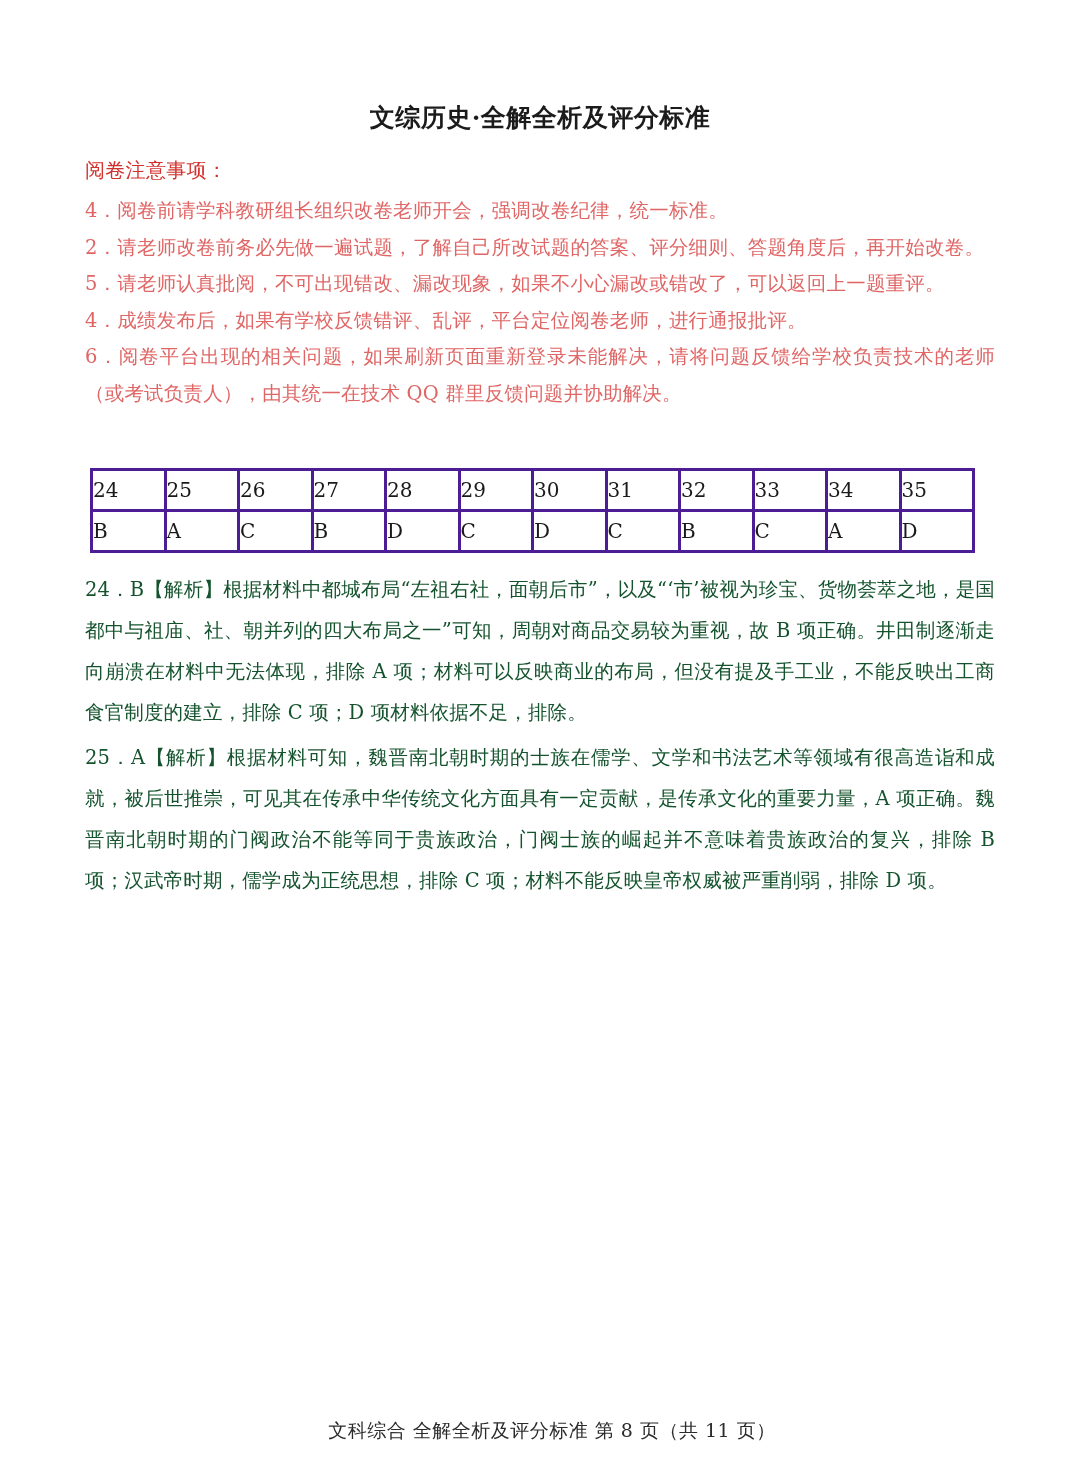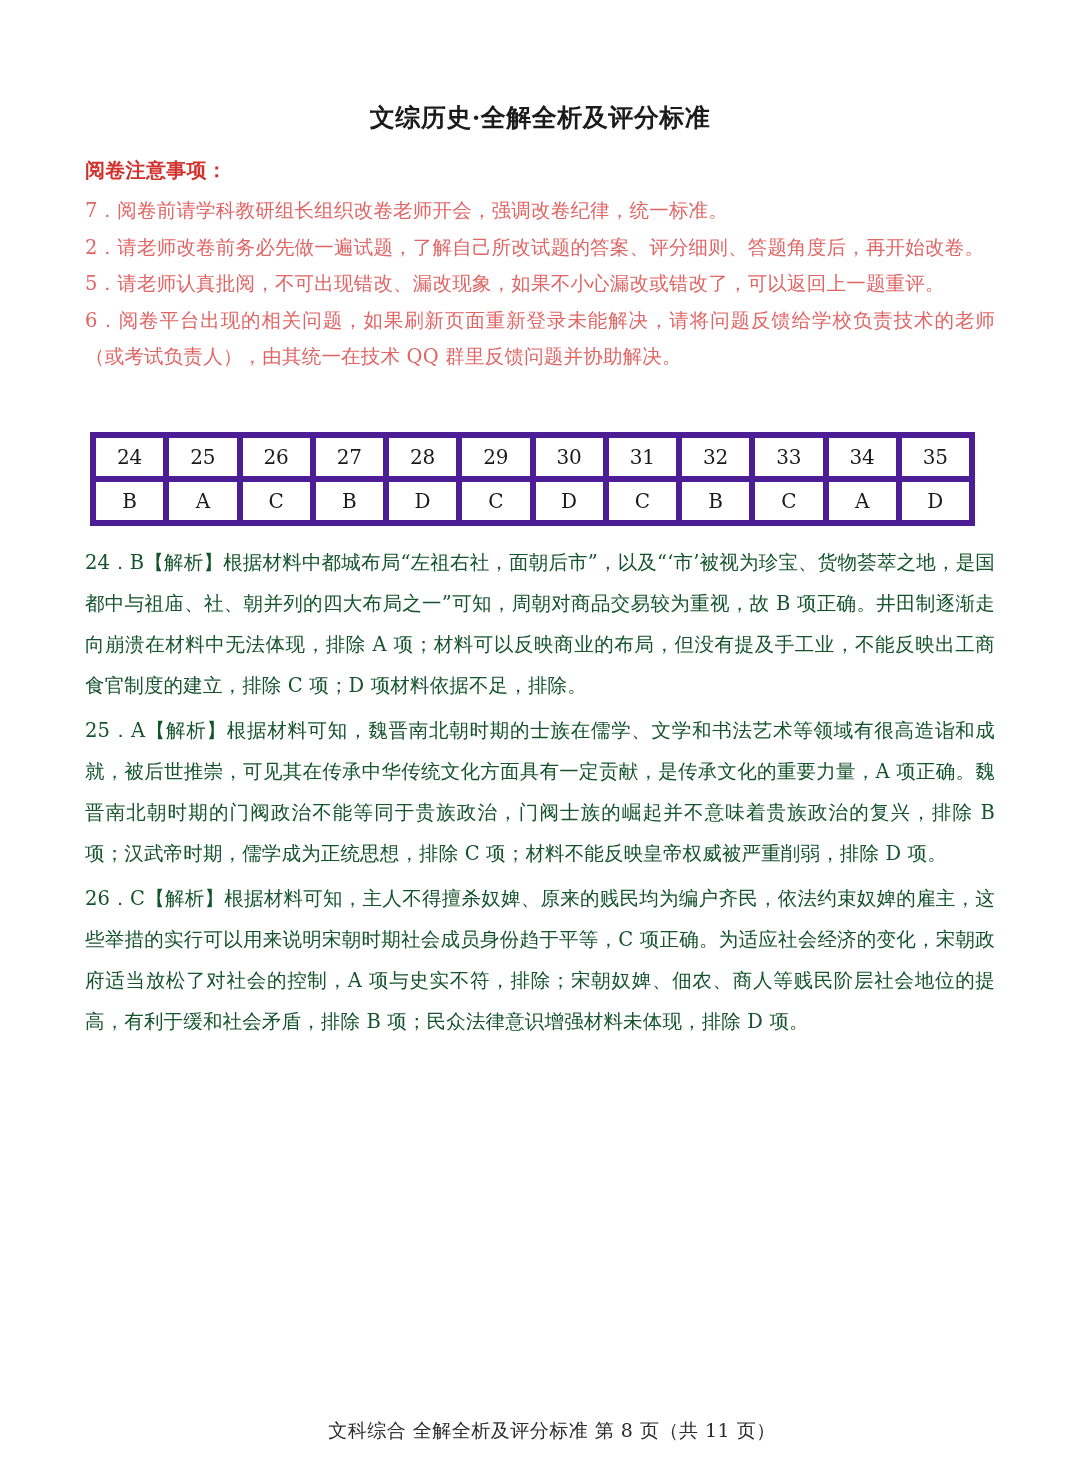--- a/index.html
+++ b/index.html
@@ -45,21 +45,21 @@
     font-family: "DejaVu Serif", "Liberation Serif", serif;
     line-height: 1.2;
   }
 
   
   .notice-block {
     margin-top: 22px;
   }
   .notice-heading {
     color: #d2322d;
-    font-weight: bold;
+    font-weight: normal;
     font-size: 20px;
     line-height: 1.5;
     margin: 0 0 8px 0;
     letter-spacing: 0.3px;
   }
   .notice-item {
     color: #e06666;
     font-size: 19.5px;
     line-height: 36.5px;
     margin: 0;
@@ -72,23 +72,23 @@
   .answer-table-wrap {
     margin-top: 56px;
     margin-left: 5px;
   }
   table.answer-table {
     border-collapse: collapse;
     width: 885px;
     table-layout: fixed;
   }
   table.answer-table td {
-    border: 6px solid #4c1d95;
+    border: 3px solid #4c1d95;
     height: 38px;
-    text-align: center;
+    text-align: left;
     vertical-align: middle;
     font-size: 20px;
     color: #1a1a1a;
     font-family: "DejaVu Serif", "Liberation Serif", serif;
     padding: 0;
   }
 
   
   .explanations {
     margin-top: 16px;
@@ -119,23 +119,24 @@
 </head>
 <body>
 
 <div class="page">
   <div class="content">
 
     <h1 class="doc-title">文综历史·全解全析及评分标准</h1>
 
     <div class="notice-block">
       <p class="notice-heading">阅卷注意事项：</p>
-      <p class="notice-item">7．阅卷前请学科教研组长组织改卷老师开会，强调改卷纪律，统一标准。</p>
+      <p class="notice-item">4．阅卷前请学科教研组长组织改卷老师开会，强调改卷纪律，统一标准。</p>
       <p class="notice-item">2．请老师改卷前务必先做一遍试题，了解自己所改试题的答案、评分细则、答题角度后，再开始改卷。</p>
       <p class="notice-item">5．请老师认真批阅，不可出现错改、漏改现象，如果不小心漏改或错改了，可以返回上一题重评。</p>
+      <p class="notice-item">4．成绩发布后，如果有学校反馈错评、乱评，平台定位阅卷老师，进行通报批评。</p>
       <p class="notice-item">6．阅卷平台出现的相关问题，如果刷新页面重新登录未能解决，请将问题反馈给学校负责技术的老师（或考试负责人），由其统一在技术 QQ 群里反馈问题并协助解决。</p>
     </div>
 
     <div class="answer-table-wrap">
       <table class="answer-table">
         <tbody>
           <tr>
             <td>24</td>
             <td>25</td>
             <td>26</td>
@@ -163,19 +164,18 @@
             <td>A</td>
             <td>D</td>
           </tr>
         </tbody>
       </table>
     </div>
 
     <div class="explanations">
       <p class="exp-para">24．B【解析】根据材料中都城布局“左祖右社，面朝后市”，以及“‘市’被视为珍宝、货物荟萃之地，是国都中与祖庙、社、朝并列的四大布局之一”可知，周朝对商品交易较为重视，故 B 项正确。井田制逐渐走向崩溃在材料中无法体现，排除 A 项；材料可以反映商业的布局，但没有提及手工业，不能反映出工商食官制度的建立，排除 C 项；D 项材料依据不足，排除。</p>
       <p class="exp-para">25．A【解析】根据材料可知，魏晋南北朝时期的士族在儒学、文学和书法艺术等领域有很高造诣和成就，被后世推崇，可见其在传承中华传统文化方面具有一定贡献，是传承文化的重要力量，A 项正确。魏晋南北朝时期的门阀政治不能等同于贵族政治，门阀士族的崛起并不意味着贵族政治的复兴，排除 B 项；汉武帝时期，儒学成为正统思想，排除 C 项；材料不能反映皇帝权威被严重削弱，排除 D 项。</p>
-      <p class="exp-para">26．C【解析】根据材料可知，主人不得擅杀奴婢、原来的贱民均为编户齐民，依法约束奴婢的雇主，这些举措的实行可以用来说明宋朝时期社会成员身份趋于平等，C 项正确。为适应社会经济的变化，宋朝政府适当放松了对社会的控制，A 项与史实不符，排除；宋朝奴婢、佃农、商人等贱民阶层社会地位的提高，有利于缓和社会矛盾，排除 B 项；民众法律意识增强材料未体现，排除 D 项。</p>
     </div>
 
   </div>
 
   <div class="page-footer">文科综合  全解全析及评分标准  第 8 页（共 11 页）</div>
 </div>
 
 </body></html>

